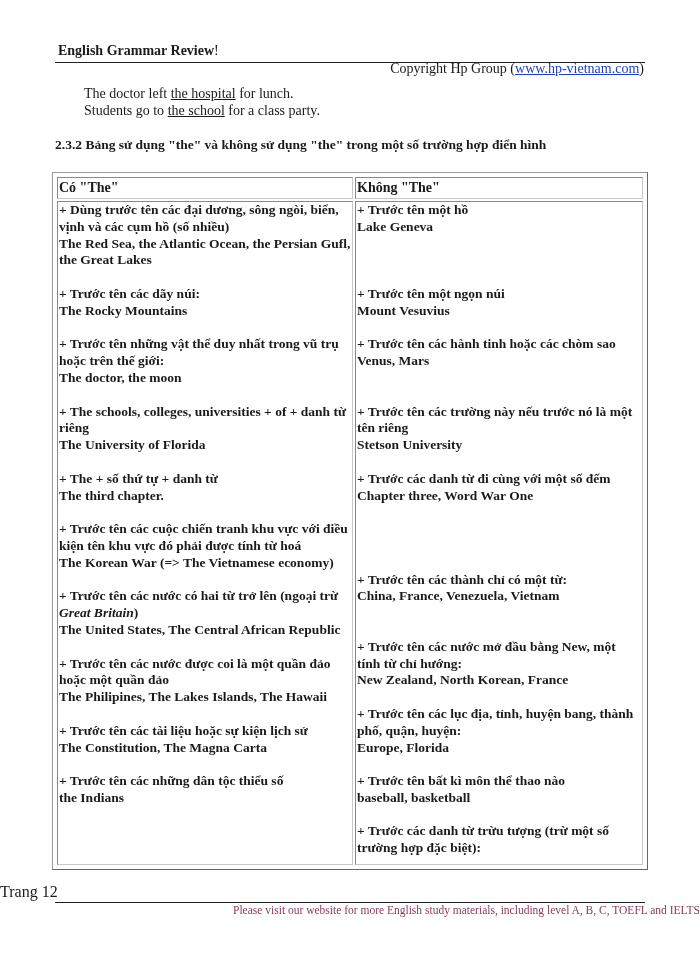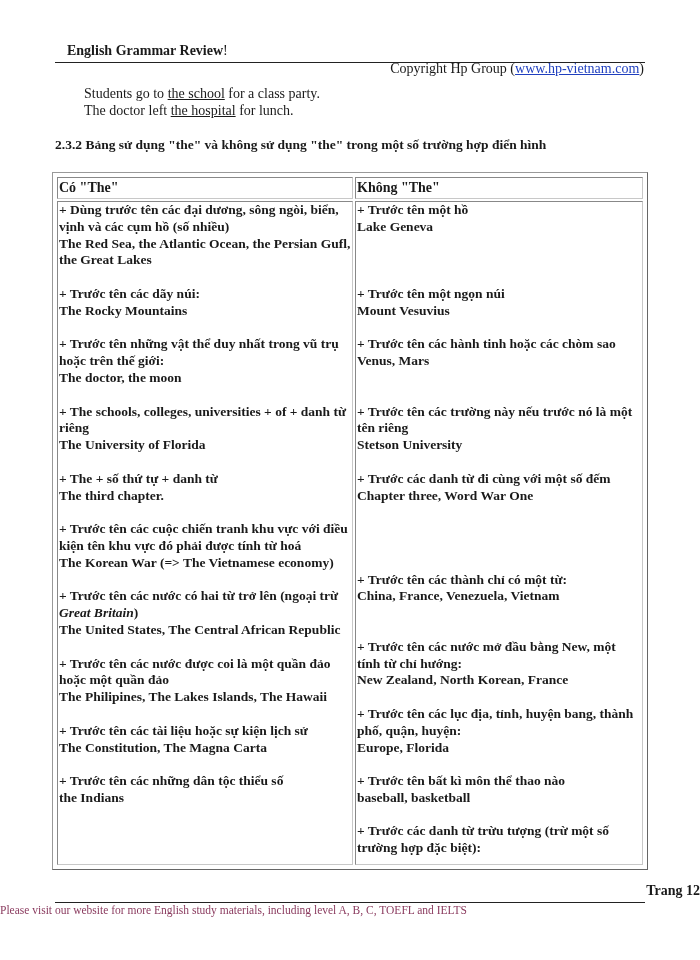--- a/index.html
+++ b/index.html
@@ -6,21 +6,21 @@
   body {
     width: 700px; height: 960px; position: relative; overflow: hidden;
     font-family: "Liberation Serif", "DejaVu Serif", serif;
     color: #1a1a1a;
   }
   .page-header {
     position: absolute; left: 55px; top: 42px; width: 590px; height: 20px;
     border-bottom: 1.5px solid #222;
     font-size: 14px;
   }
-  .page-header .left { position: absolute; left: 12px; top: 1px; font-weight: bold; text-align: right; }
+  .page-header .left { position: absolute; left: 3px; top: 1px; font-weight: bold; text-align: right; }
   .page-header .left .excl { font-weight: normal; }
   .page-header .right { position: absolute; right: 1px; top: 19px; }
   .page-header a { color: #1f3fbf; text-decoration: underline; }
 
   .examples {
     position: absolute; left: 84px; top: 86px;
     font-size: 14px; line-height: 16.5px;
   }
   .examples u { text-decoration: underline; }
 
@@ -56,42 +56,42 @@
   table.usage col.c1 { width: 296px; }
   table.usage col.c2 { width: 288px; }
   .block { margin: 0 0 16.8px 0; }
   .block:last-child { margin-bottom: 0; }
   .gap { height: 16.8px; }
   .rule-text, .example-text { display: block; }
   em { font-style: italic; }
 
   .page-number {
     position: absolute; left: 0; width: 700px; top: 883px;
-    text-align: right; font-size: 14px; font-weight: bold;
+    text-align: left; font-size: 16px;
   }
   .footer-rule {
     position: absolute; left: 55px; width: 590px; top: 902px;
     border-top: 1.5px solid #222;
   }
   .footer-note {
     position: absolute; left: 0; width: 700px; top: 904px;
-    text-align: left; font-size: 11.5px; color: #8a3a5e;
+    text-align: right; font-size: 11.5px; color: #8a3a5e;
   }
 </style>
 </head>
 <body>
 
 <div class="page-header">
   <span class="left"><span>English Grammar Review</span><span class="excl">!</span></span>
   <span class="right"><span>Copyright Hp Group (</span><a>www.hp-vietnam.com</a><span>)</span></span>
 </div>
 
 <div class="examples">
+  <div><span>The doctor left </span><u>the hospital</u><span> for lunch.</span></div>
   <div><span>Students go to </span><u>the school</u><span> for a class party.</span></div>
-  <div><span>The doctor left </span><u>the hospital</u><span> for lunch.</span></div>
 </div>
 
 <div class="section-title">2.3.2 Bảng sử dụng "the" và không sử dụng "the" trong một số trường hợp điển hình</div>
 
 <div class="table-wrap">
 <table class="usage">
   <colgroup>
         <col class="c1">
         <col class="c2">
       </colgroup>

